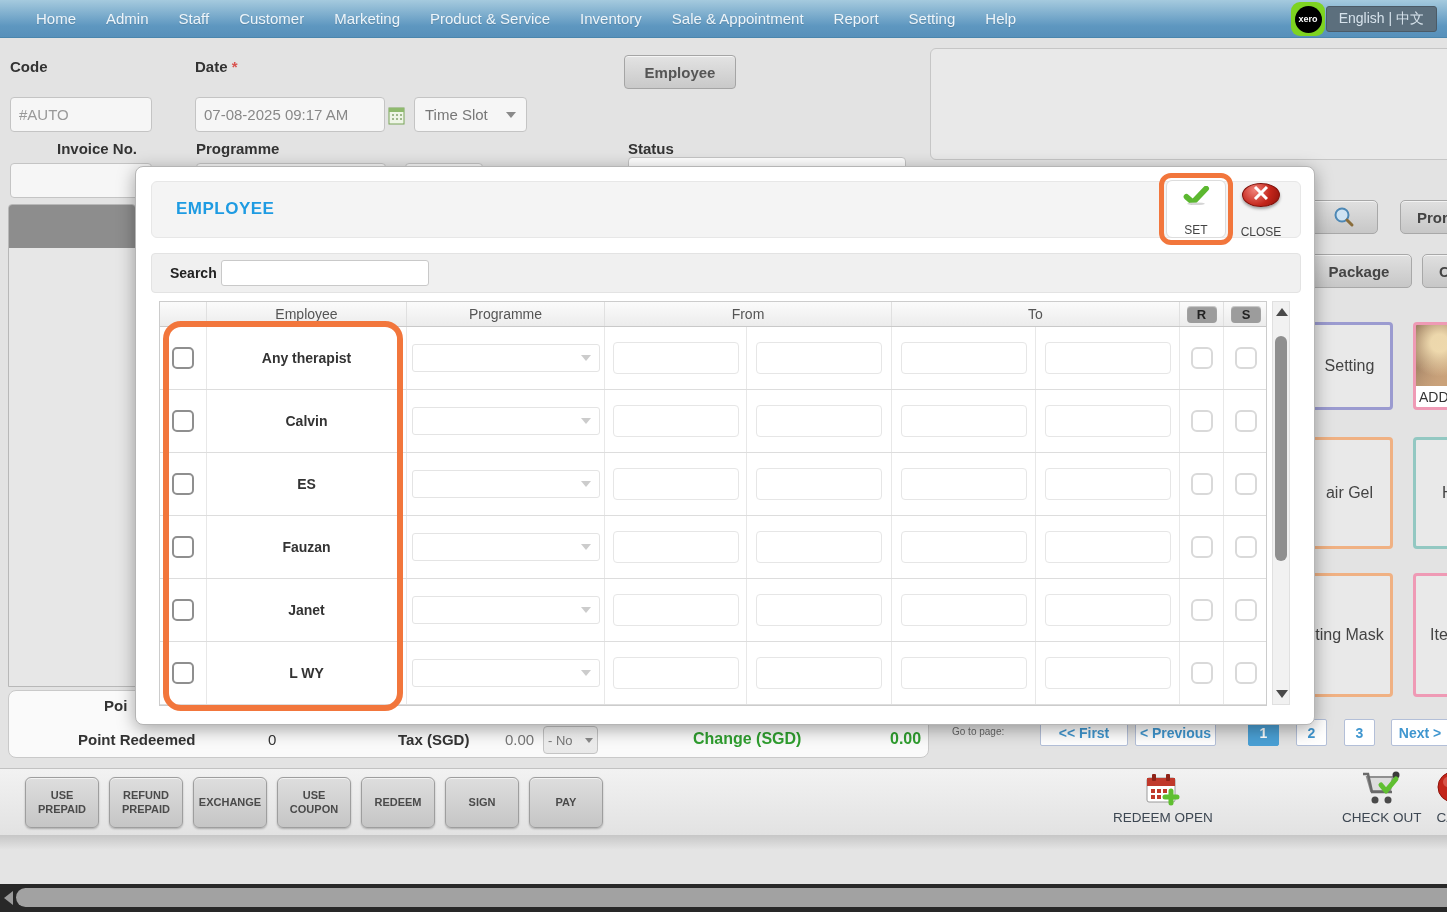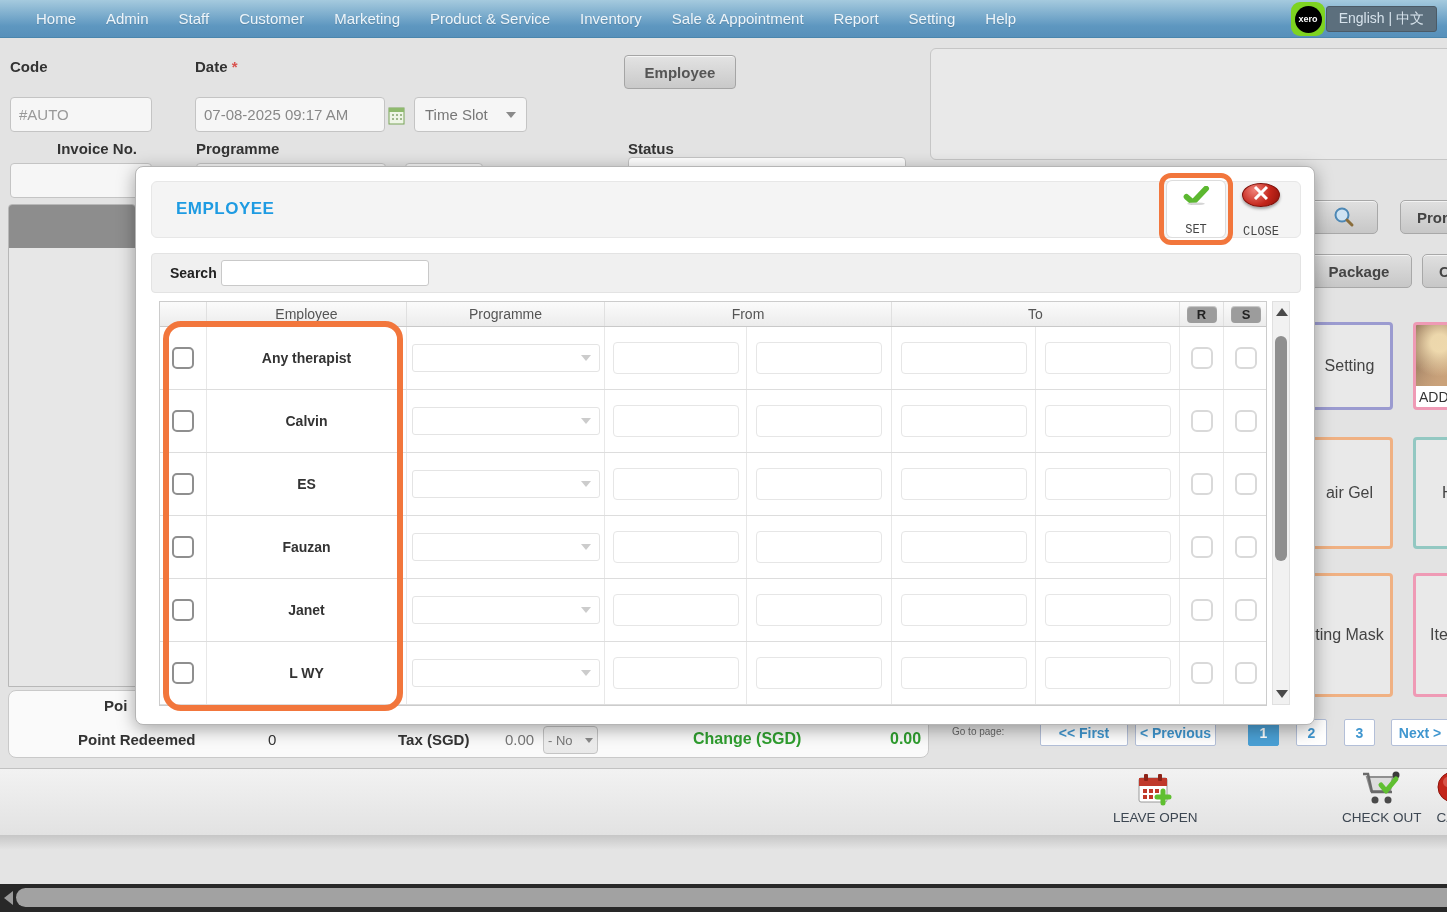--- a/index.html
+++ b/index.html
@@ -50,21 +50,21 @@
 
   
   .modal { left:135px; top:166px; width:1180px; height:559px; background:#fff; border:1px solid #b5b5b5;
     border-radius:8px; box-shadow:0 4px 18px rgba(0,0,0,.35); z-index:10;}
   .m-head { position:absolute; left:15px; top:14px; width:1150px; height:57px; background:#f4f4f4;
     border:1px solid #e7e7e7; border-radius:6px;}
   .m-title { position:absolute; left:40px; top:32px; color:#1e9be2; font-size:17px; font-weight:bold; letter-spacing:.5px;}
   .setbtn { position:absolute; left:1030px; top:13px; width:60px; height:58px; background:#fff;
     border:1px solid #ddd; border-radius:6px; display:flex; flex-direction:column; align-items:center;
     justify-content:flex-start; padding-top:5px; cursor:pointer;}
-  .setbtn .cap, .closebtn .cap { font-size:12px; color:#444; margin-top:18px;font-family:Liberation Mono, monospace;}
+  .setbtn .cap, .closebtn .cap { font-size:12px; color:#444; margin-top:18px;}
   .set-ring { position:absolute; left:1023px; top:6px; width:74px; height:72px; border:5px solid #f2763c;
     border-radius:12px; pointer-events:none; z-index:22;}
   .closebtn { position:absolute; left:1093px; top:13px; width:64px; height:58px; display:flex; flex-direction:column;
     align-items:center; padding-top:3px; cursor:pointer;}
   .close-circle { width:38px; height:38px; border-radius:50%;
     background:radial-gradient(circle at 32% 28%, #f0837a, #c3251a 55%, #8e130b);
     border:1px solid #7d100a; display:flex; align-items:center; justify-content:center;
     box-shadow:0 2px 3px rgba(0,0,0,.35);}
   .close-x { color:#fff; font-size:22px; font-weight:bold; line-height:1; transform:translateY(-1px);}
   .m-search { position:absolute; left:15px; top:86px; width:1150px; height:40px; background:#f0f0f0;
@@ -499,37 +499,47 @@
   <div class="mscroll">
     <span class="up"></span>
     <span class="thumb"></span>
     <span class="dn"></span>
   </div>
 </div>
 
 <div class="orange-rect"></div>
 
 <div class="abs toolbar">
+  <div data-repeat="toolbar.buttons">
+
+  <div class="tb-btn">USE PREPAID</div>
+      <div class="tb-btn">REFUND PREPAID</div>
+      <div class="tb-btn">EXCHANGE</div>
+      <div class="tb-btn">USE COUPON</div>
+      <div class="tb-btn">REDEEM</div>
+      <div class="tb-btn">SIGN</div>
+      <div class="tb-btn">PAY</div>
+    </div>
 
   <div class="action" style="left:1113px;">
     <svg width="40" height="36" viewBox="0 0 40 36">
       <rect x="4" y="7" width="28" height="24" rx="2" fill="#fff" stroke="#9a9a9a"></rect>
       <rect x="4" y="7" width="28" height="8" fill="#c0392b"></rect>
       <rect x="9" y="3" width="4" height="7" rx="1" fill="#8e2318"></rect>
       <rect x="23" y="3" width="4" height="7" rx="1" fill="#8e2318"></rect>
       <g fill="#c0392b">
           <rect x="8" y="18" width="4" height="4"></rect>
           <rect x="14" y="18" width="4" height="4"></rect>
           <rect x="20" y="18" width="4" height="4"></rect>
       <rect x="8" y="24" width="4" height="4"></rect>
           <rect x="14" y="24" width="4" height="4"></rect>
         </g>
       <path d="M28 20 v12 M22 26 h12" stroke="#5fbf30" stroke-width="5" stroke-linecap="round"></path>
     </svg>
-    <span class="alabel">LEAVE OPEN</span>
+    <span class="alabel">REDEEM OPEN</span>
   </div>
 
 
   <div class="action" style="left:1342px;">
     <svg width="42" height="36" viewBox="0 0 42 36">
       <path d="M6 6 h26 l-3 14 h-19 z" fill="#dcdcdc" stroke="#8f8f8f" stroke-width="2"></path>
       <path d="M2 3 h5 l4 18 h20" stroke="#6a6a6a" stroke-width="2.5" fill="none"></path>
       <circle cx="14" cy="29" r="3.5" fill="#4a4a4a"></circle>
       <circle cx="27" cy="29" r="3.5" fill="#4a4a4a"></circle>
       <circle cx="35" cy="4" r="3.5" fill="#3a3a3a"></circle>

